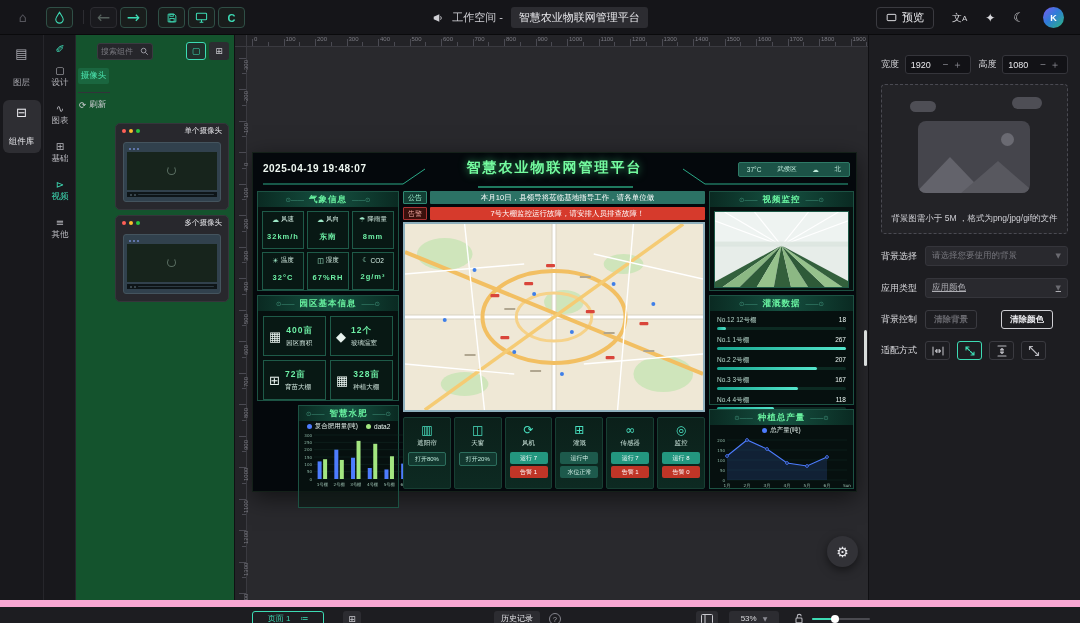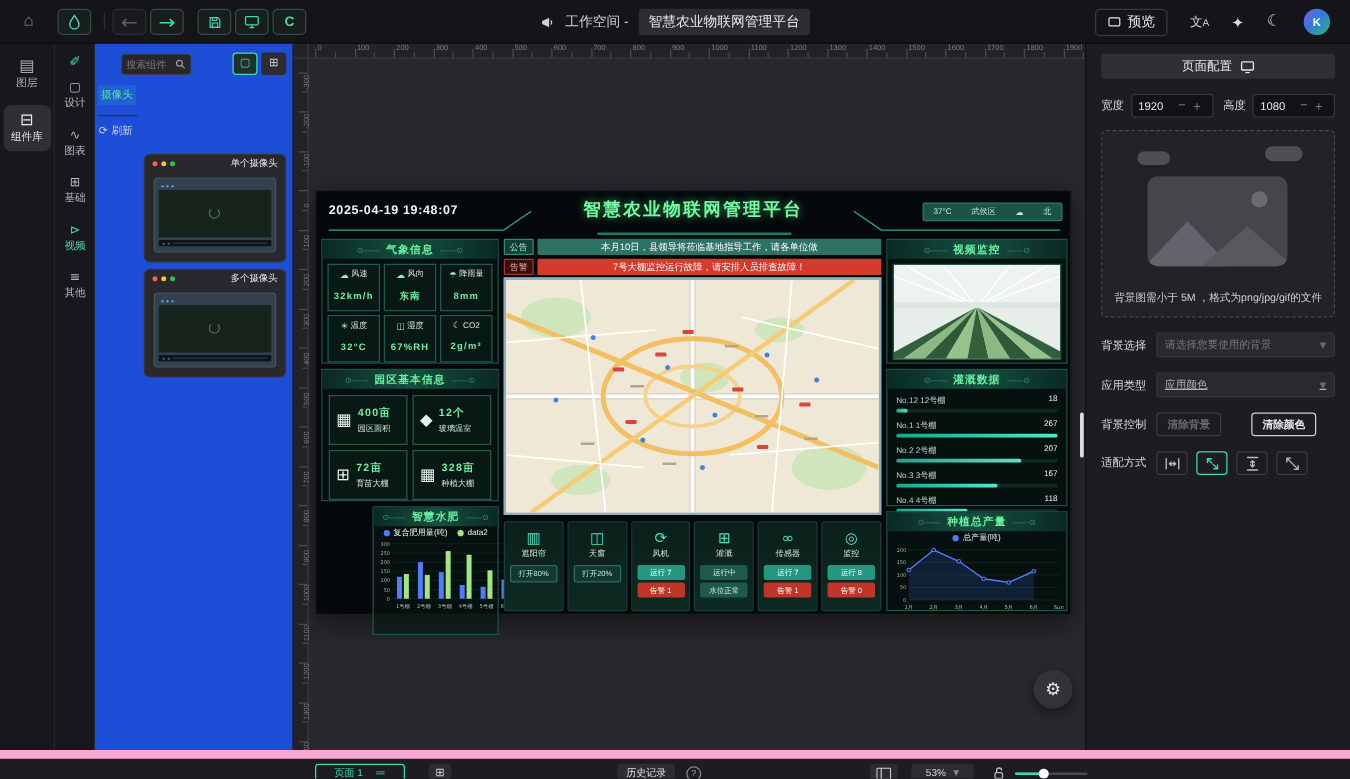--- a/index.html
+++ b/index.html
@@ -21,31 +21,31 @@
   .tb-right{position:absolute;right:0;top:0;height:35px;display:flex;align-items:center;gap:18px;padding-right:16px;}
   .tb-preview{display:flex;align-items:center;gap:5px;border:1px solid #3a3a40;border-radius:4px;height:22px;padding:0 9px;font-size:11px;color:#e8e8ec;}
   .tb-mini{color:#d8d8dc;font-size:12px;}
   .avatar{width:21px;height:21px;border-radius:50%;background:linear-gradient(135deg,#7f5af0 0%,#2f7bd9 45%,#2cb67d 100%);
           display:flex;align-items:center;justify-content:center;font-size:9px;font-weight:bold;color:#fff;}
 
   
   .rail{position:absolute;left:0;top:35px;width:44px;height:565px;background:#18181c;border-right:1px solid #26262b;}
   .rail-item{width:38px;margin:6px auto 0;padding:5px 0;border-radius:6px;text-align:center;color:#a9a9b0;cursor:pointer;}
   .rail-item .ri{font-size:13px;}
-  .rail-item .rl{font-size:8.5px;margin-top:0;}
+  .rail-item .rl{font-size:8.5px;margin-top:16px;}
   .rail-item.sel{background:#2e2e33;color:#e8e8ec;}
   .catcol{position:absolute;left:44px;top:35px;width:32px;height:565px;background:#18181c;border-right:1px solid #26262b;}
   .cat-pen{position:absolute;left:0;top:8px;width:32px;text-align:center;color:#3ddbb4;font-size:11px;}
   .cat-item{position:absolute;left:0;width:32px;text-align:center;color:#b9b9bf;cursor:pointer;}
   .cat-item .ci{font-size:10px;}
   .cat-item .cl{font-size:8.5px;margin-top:1px;}
   .cat-item.sel{color:#3ddbb4;}
 
   
-  .library{position:absolute;left:76px;top:35px;width:159px;height:565px;background:#1d4ed8;border-right:1px solid #101013;text-decoration:underline;}
+  .library{position:absolute;left:76px;top:35px;width:159px;height:565px;background:#14532d;border-right:1px solid #101013;text-decoration:underline;}
   .search{position:absolute;left:21px;top:8px;width:56px;height:17px;background:#26262b;border:1px solid #3a3a40;border-radius:3px;
           color:#e8e8ec;font-size:8px;padding:0 3px;outline:none;}
   .search::placeholder{color:#77777e;}
   .sr-mag{position:absolute;left:64px;top:12px;width:9px;height:9px;}
   .vtoggle{position:absolute;top:7px;width:20px;height:18px;border-radius:3px;display:flex;align-items:center;justify-content:center;font-size:9px;}
   .vt1{left:110px;border:1px solid #3ddbb4;color:#3ddbb4;background:#20302b;}
   .vt2{left:133px;background:#2c2c31;color:#c9c9cf;}
   .grp-badge{position:absolute;left:2px;top:33px;width:31px;height:16px;background:rgba(61,219,180,.14);color:#4be3ae;
              font-size:8.5px;display:flex;align-items:center;justify-content:center;border-radius:2px;}
   .grp-div{position:absolute;left:2px;top:57px;width:32px;height:1px;background:#33333a;}
@@ -853,27 +853,20 @@
         </div>
       </div>
     </div>
 
     <div class="gearbtn">
         <span class="ico">⚙</span>
       </div>
   </main>
 
   <aside class="config">
-    <div class="cfg-head">
-      <span>页面配置</span>
-      <svg width="12" height="12" viewBox="0 0 14 14">
-          <rect x="1.5" y="3" width="11" height="7.5" rx="1" fill="none" stroke="#e8e8ec" stroke-width="1.2"></rect>
-          <path d="M5 13 h4" stroke="#e8e8ec" stroke-width="1.2"></path>
-        </svg>
-    </div>
     <div class="cfg-row">
       <span class="cfg-lb" style="width:26px;">宽度</span>
       <div class="stepper">
         <input value="1920" style="">
         <span class="pm">−</span>
         <span class="pm">＋</span>
       </div>
       <span class="cfg-lb" style="width:26px;">高度</span>
       <div class="stepper">
         <input value="1080" style="">

